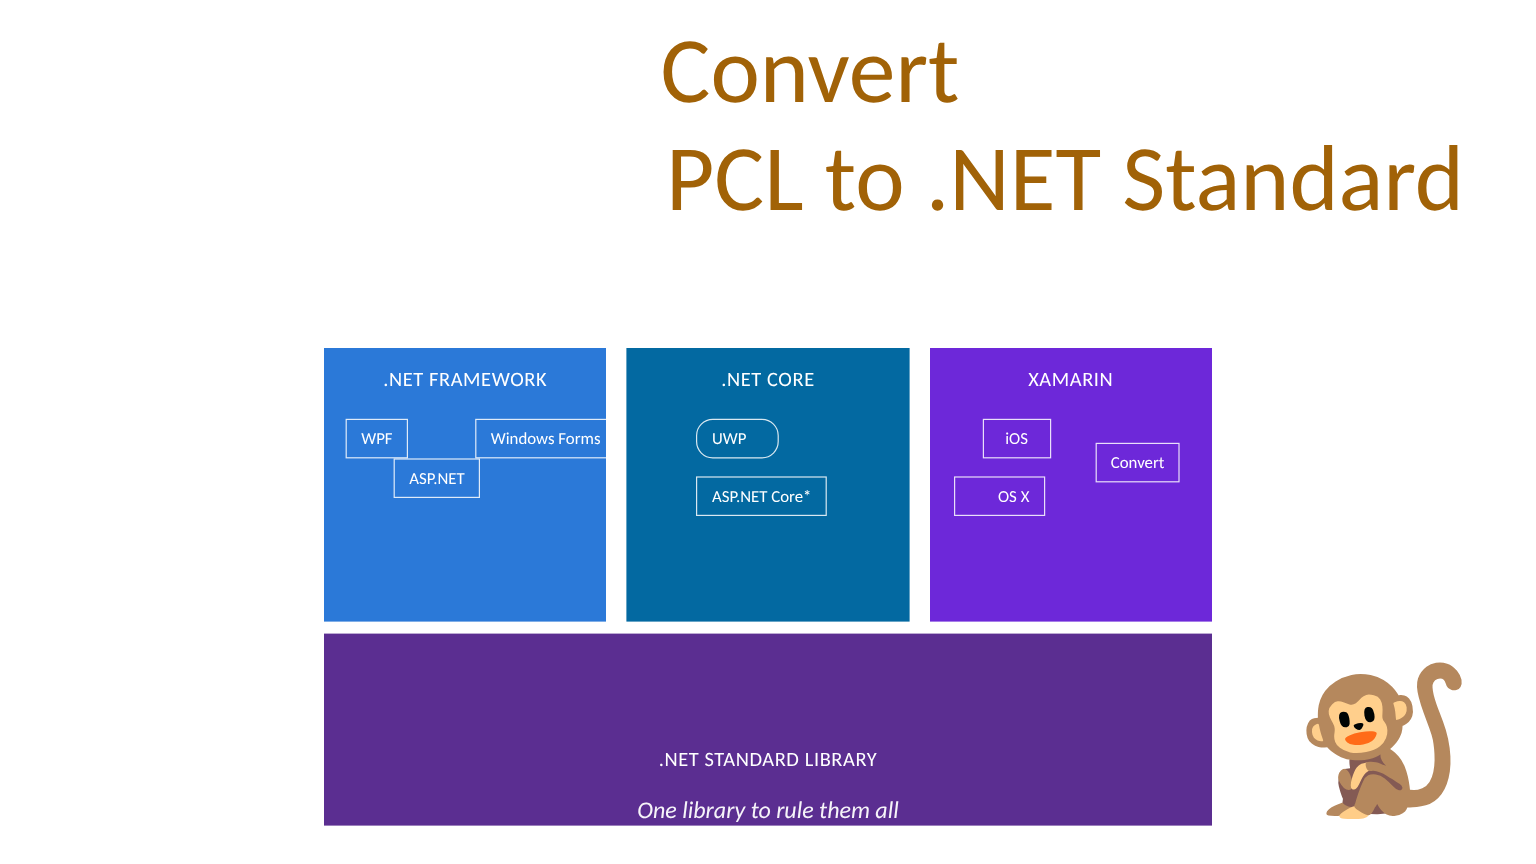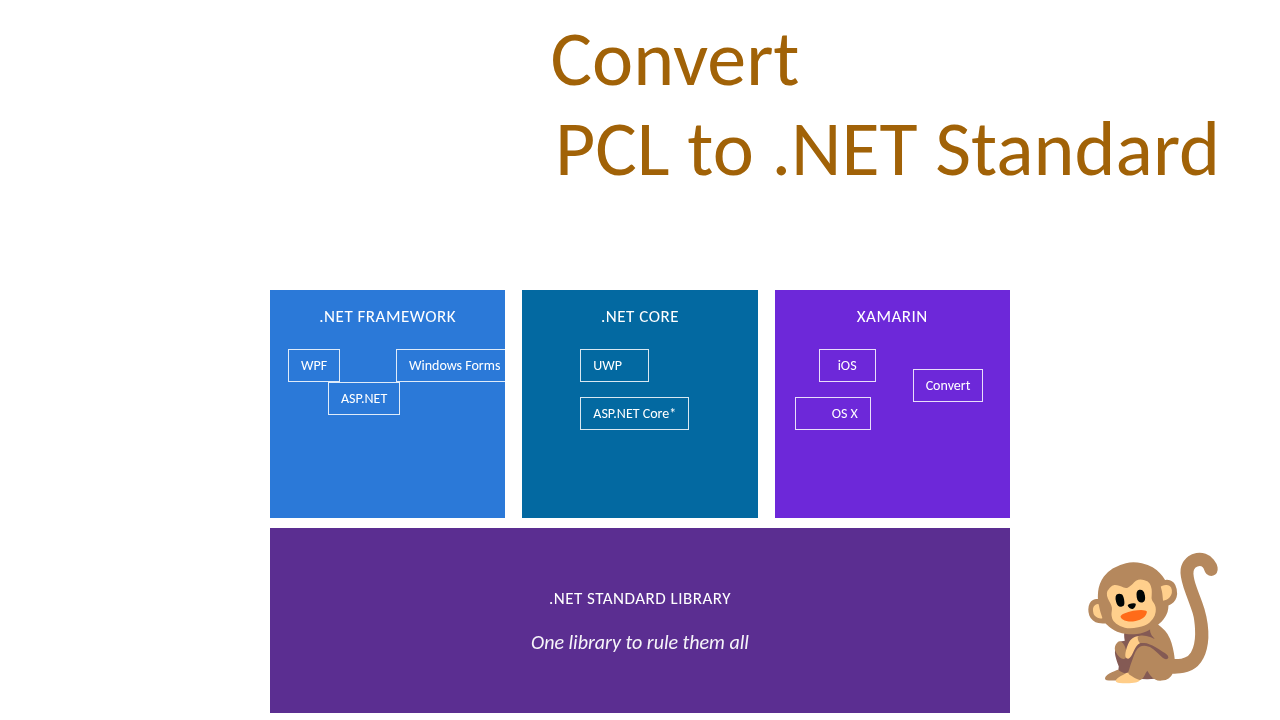--- a/index.html
+++ b/index.html
@@ -71,35 +71,35 @@
     font-size: 14px;
     padding: 7px 12px;
     background: transparent;
     white-space: nowrap;
   }
   
   .c-wpf    { top: 4px;  left: 4px; text-align: right; }
   .c-winf   { top: 4px;  left: 84px; margin-left: 28px; }
   .c-asp    { top: 37px; left: 44px; }
   
-  .c-uwp    { top: 4px;  left: 44px; padding-right:26px;}
+  .c-uwp    { top: 4px;  left: 44px; padding-right:26px;border-radius:14px;}
   .c-aspc   { top: 52px; left: 44px; }
   
   .c-ios    { top: 4px;  left: 6px;  padding-left:18px; padding-right:18px;margin-left:24px;}
   .c-osx    { top: 52px; left: 6px; padding-left: 36px; }
   .c-and    { top: 24px; left: 124px; }
   .row-bottom {
     margin-top: 10px;
     background: #5b2e91;
     color: #fff;
-    height: 185px;
+    height: 160px;
     display: flex;
     flex-direction: column;
     align-items: center;
-    justify-content: center;
+    justify-content: flex-end;
   }
   .lib-title {
     font-size: 17px;
     letter-spacing: 0.5px;
     font-weight: 500;
   }
   .lib-sub {
     font-size: 20px;
     font-style: italic;
     margin-top: 21px;

